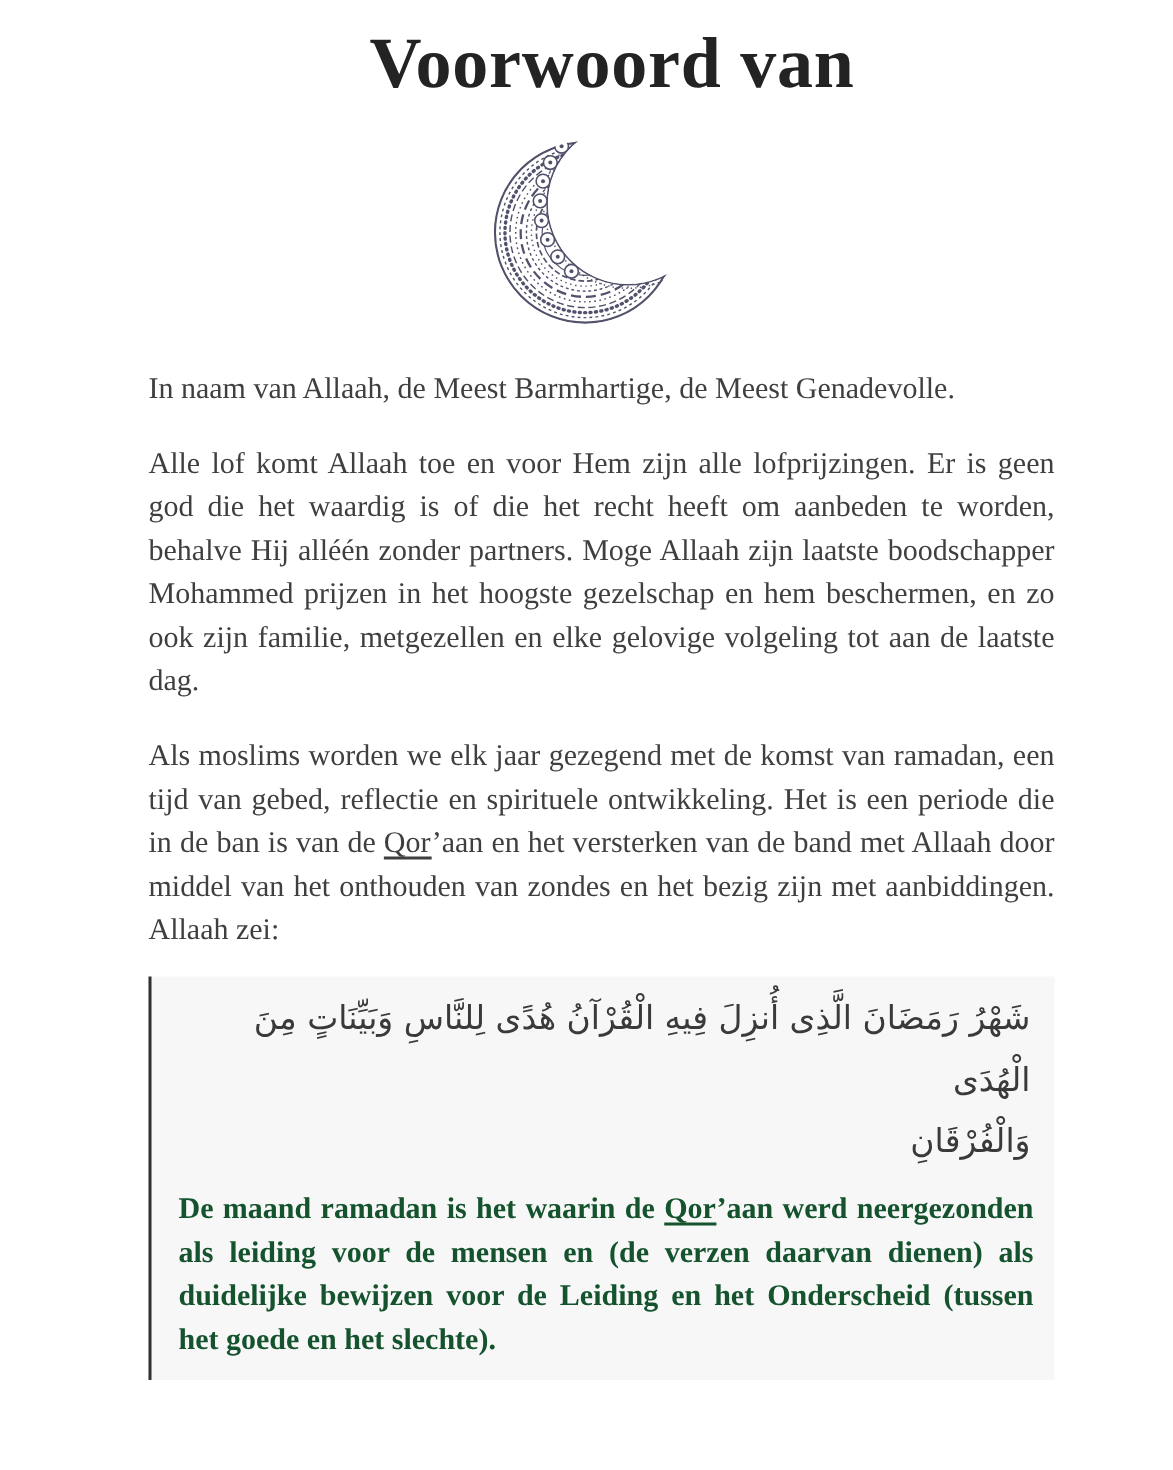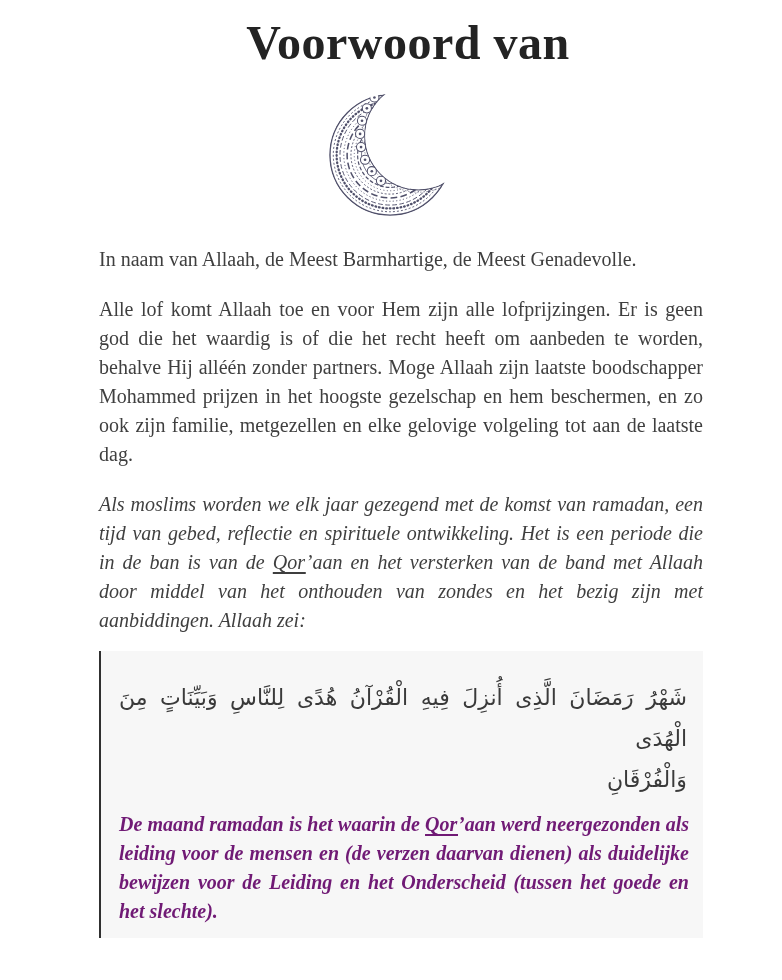--- a/index.html
+++ b/index.html
@@ -28,44 +28,45 @@
   }
   .content {
     width: 604px;
     margin-left: 99px;
     color: #3f3f3f;
     font-size: 20px;
     line-height: 29px;
     text-align: justify;
   }
   .content p { margin: 3px 0 21px 0; }
-  .content p:last-of-type { margin-bottom: 0; font-style: italic; }
+  .content p:last-of-type { margin-bottom: 0; }
   .u {
     text-decoration: underline;
     text-underline-offset: 3px;
   }
   .quote {
     margin-top: 16px;
     border-left: 2px solid #303030;
     background: #f7f7f7;
     padding: 8px 14px 12px 18px;
     box-sizing: border-box;
     width: 604px;
   }
   .arabic {
     direction: rtl;
+    text-align: right;
     font-family: "DejaVu Sans", sans-serif;
     font-size: 22px;
     line-height: 41px;
     color: #3a3a3a;
-    margin: 18px 2px 10px 0;
+    margin: 0 2px 10px 0;
   }
   .trans {
     font-weight: 700;
-    color: #701a75;
+    color: #14532d;
     margin: 0 0 14px 0;
     text-align: justify;
     font-size: 20px;
     line-height: 29px;
   }
 </style>
 </head>
 <body>
 
 <div class="page">

